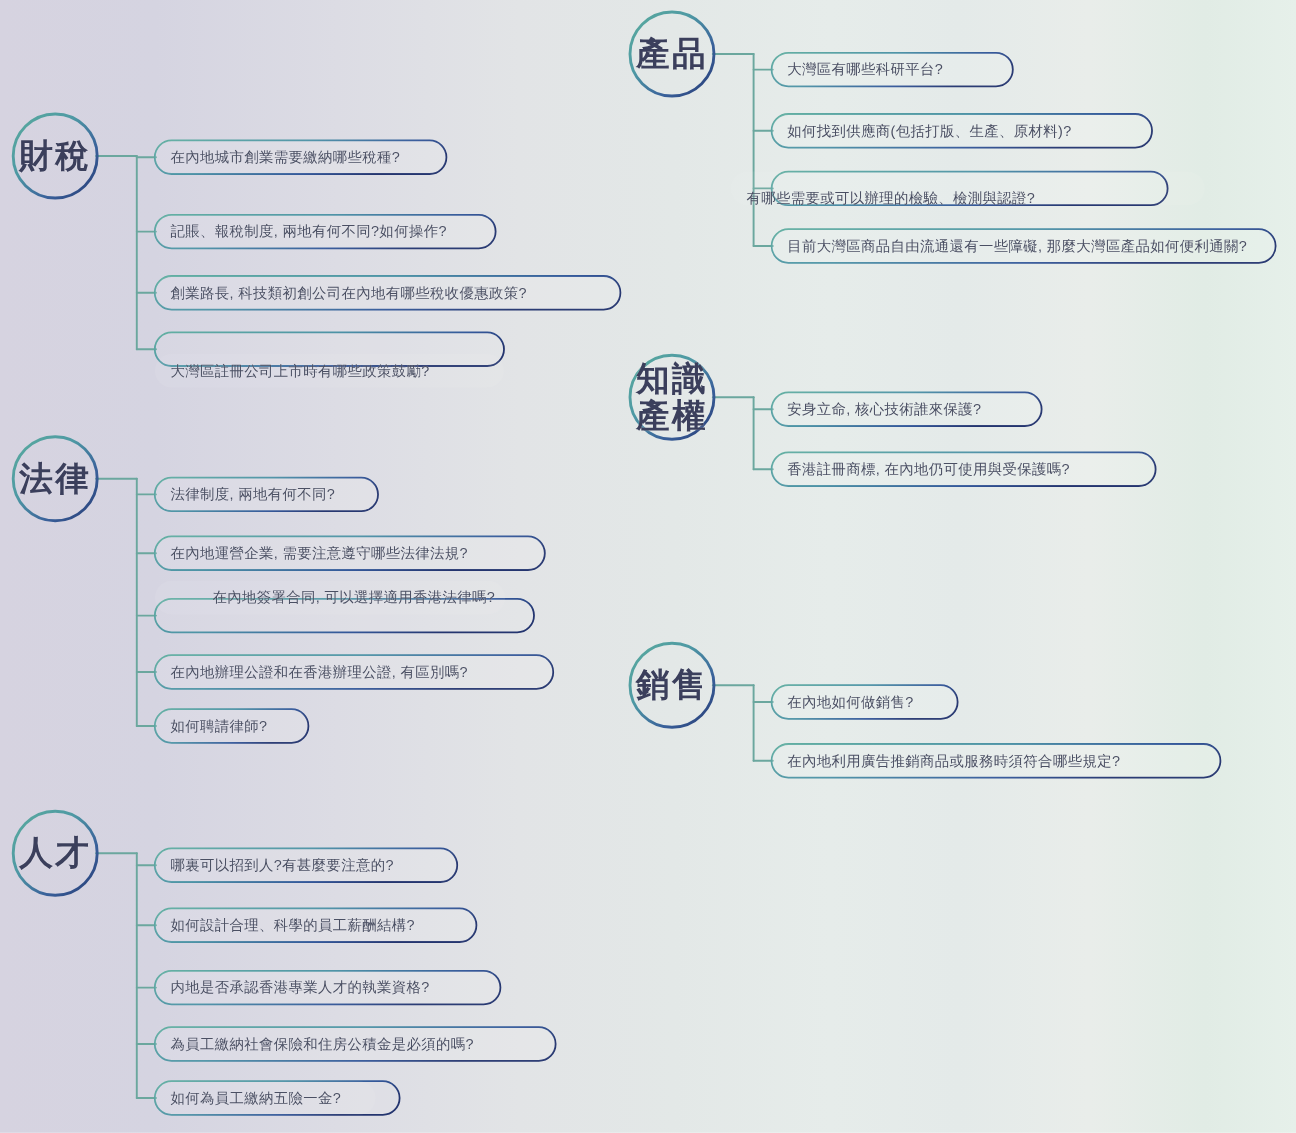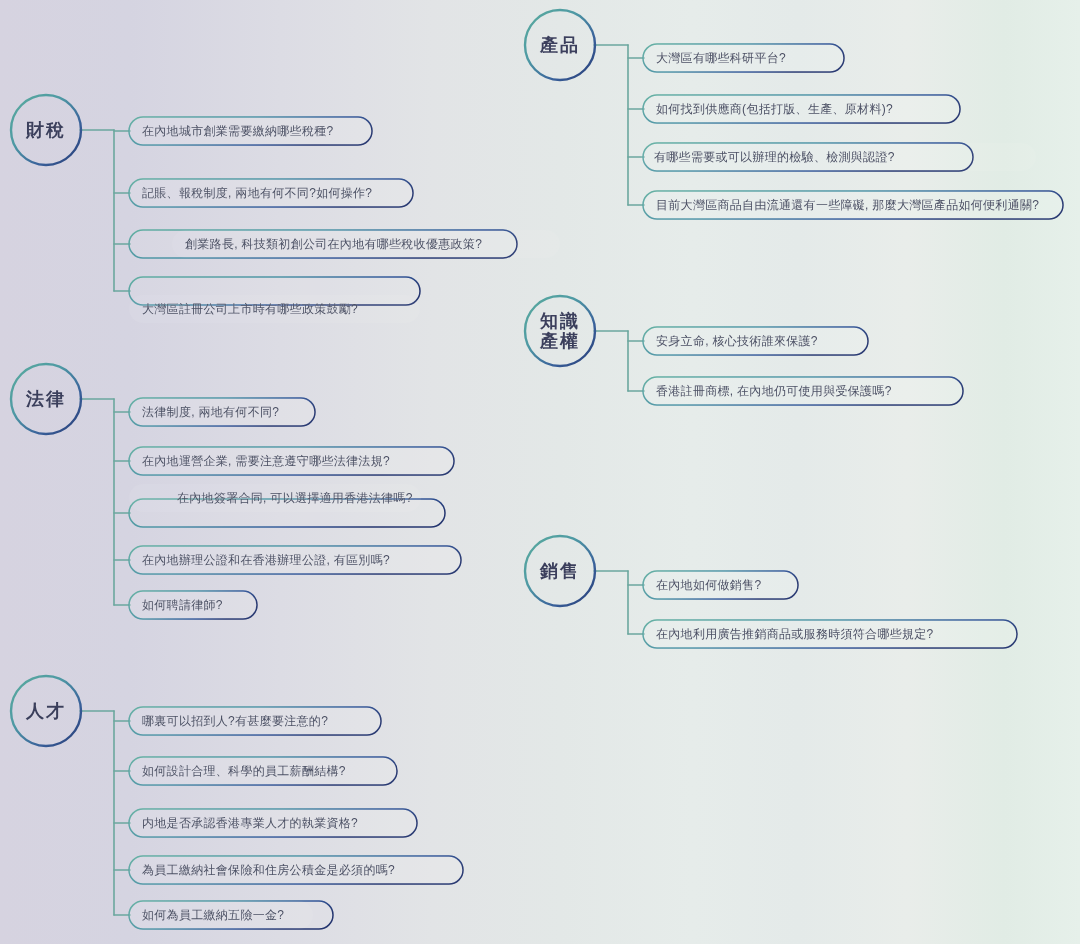--- a/index.html
+++ b/index.html
@@ -18,21 +18,21 @@
   .node-circle{
     position:absolute;
     display:flex;align-items:center;justify-content:center;
     border-radius:50%;
     box-sizing:border-box;
     background:transparent;
   }
   .node-circle .lbl{
     position:relative;z-index:2;
     color:#3b3f5c;
-    font-size:18px;
+    font-size:28px;
     font-weight:700;
     letter-spacing:2px;
     line-height:1.12;
     text-align:center;
     white-space:pre-line;
     text-shadow:0 0 1px rgba(255,255,255,.5);
   }
 
   
   .pill{
@@ -145,21 +145,21 @@
   <div id="nodes">
       <div class="node-circle" style="left: 11px; top: 95px; width: 70px; height: 70px;">
         <div class="lbl">財稅</div>
       </div>
       <div class="pill" style="left: 129px; top: 117px; width: 243px;">
         <span class="ptext">在內地城市創業需要繳納哪些稅種?</span>
       </div>
       <div class="pill" style="left: 129px; top: 179px; width: 284px;">
         <span class="ptext">記賬、報稅制度, 兩地有何不同?如何操作?</span>
       </div>
-      <div class="pill" style="left: 129px; top: 230px; width: 388px; margin-left: 43px;">
+      <div class="pill" style="left: 129px; top: 230px; width: 388px;">
         <span class="ptext">創業路長, 科技類初創公司在內地有哪些稅收優惠政策?</span>
       </div>
       <div class="pill" style="left: 129px; top: 277px; width: 291px; margin-top: 18px;">
         <span class="ptext">大灣區註冊公司上市時有哪些政策鼓勵?</span>
       </div>
       <div class="node-circle" style="left: 11px; top: 364px; width: 70px; height: 70px;">
         <div class="lbl">法律</div>
       </div>
       <div class="pill" style="left: 129px; top: 398px; width: 186px;">
         <span class="ptext">法律制度, 兩地有何不同?</span>
@@ -196,21 +196,21 @@
       </div>
       <div class="node-circle" style="left: 525px; top: 10px; width: 70px; height: 70px;">
         <div class="lbl">產品</div>
       </div>
       <div class="pill" style="left: 643px; top: 44px; width: 201px;">
         <span class="ptext">大灣區有哪些科研平台?</span>
       </div>
       <div class="pill" style="left: 643px; top: 95px; width: 317px;">
         <span class="ptext">如何找到供應商(包括打版、生產、原材料)?</span>
       </div>
-      <div class="pill" style="left: 641px; top: 143px; width: 395px;">
+      <div class="pill" style="left: 609px; top: 143px; width: 395px; align-items: flex-end;">
         <span class="ptext">有哪些需要或可以辦理的檢驗、檢測與認證?</span>
       </div>
       <div class="pill" style="left: 643px; top: 191px; width: 420px;">
         <span class="ptext">目前大灣區商品自由流通還有一些障礙, 那麼大灣區產品如何便利通關?</span>
       </div>
       <div class="node-circle" style="left: 525px; top: 296px; width: 70px; height: 70px;">
         <div class="lbl">知識
 產權</div>
       </div>
       <div class="pill" style="left: 643px; top: 327px; width: 225px;">

